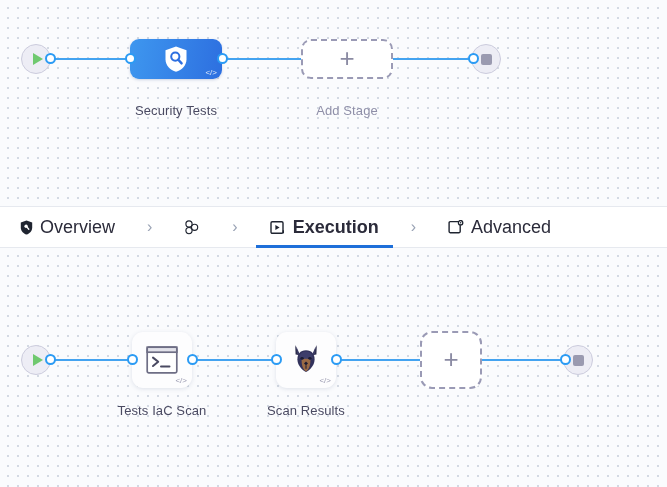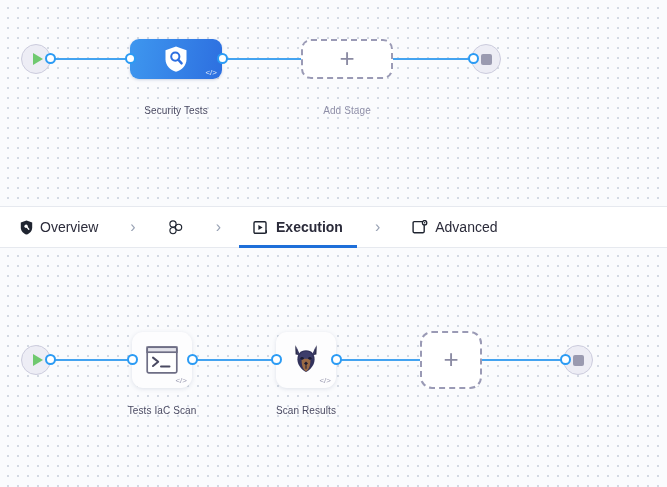--- a/index.html
+++ b/index.html
@@ -137,21 +137,21 @@
     display: flex;
     align-items: center;
     justify-content: center;
     z-index: 4;
   }
 
   
   .node-label {
     position: absolute;
     text-align: center;
-    font-size: 10px;
+    font-size: 13px;
     line-height: 17px;
     color: #4a4a62;
     letter-spacing: 0.1px;
   }
   .node-label.muted { color: #8f8fa8; }
 
   
   .tabbar {
     position: absolute;
     left: 0;
@@ -168,21 +168,21 @@
   .tab {
     display: flex;
     align-items: center;
     gap: 7px;
     height: 42px;
     padding: 0 2px;
     cursor: pointer;
     position: relative;
   }
   .tab-label {
-    font-size: 14px;
+    font-size: 18px;
     color: #2b2b3a;
     white-space: nowrap;
   }
   .tab.active .tab-label { font-weight: bold; }
   .tab.active::after {
     content: "";
     position: absolute;
     left: -12px;
     right: -12px;
     bottom: 0;

